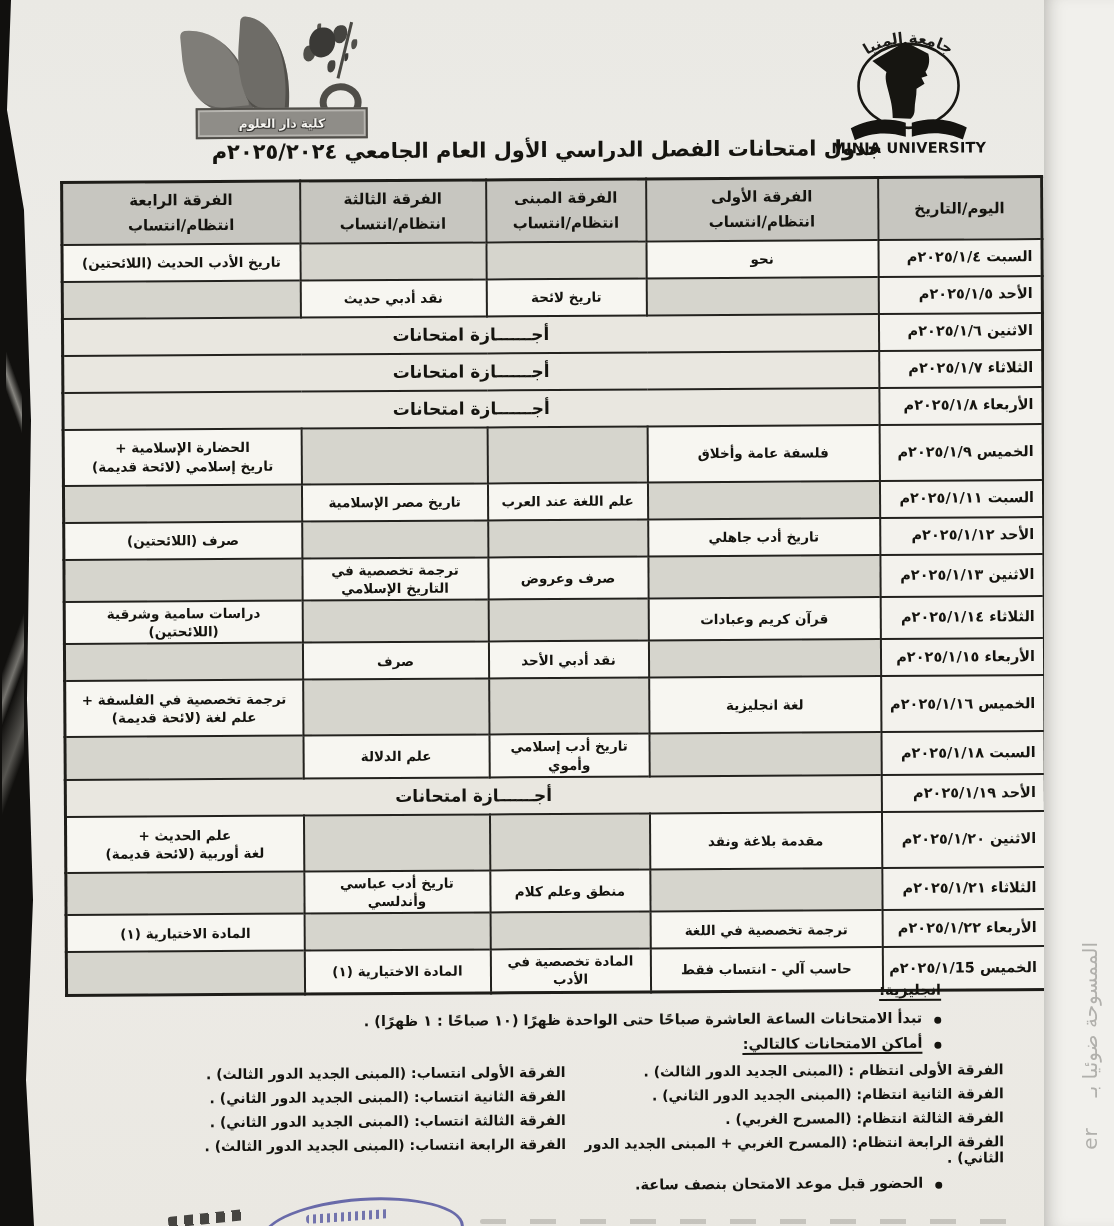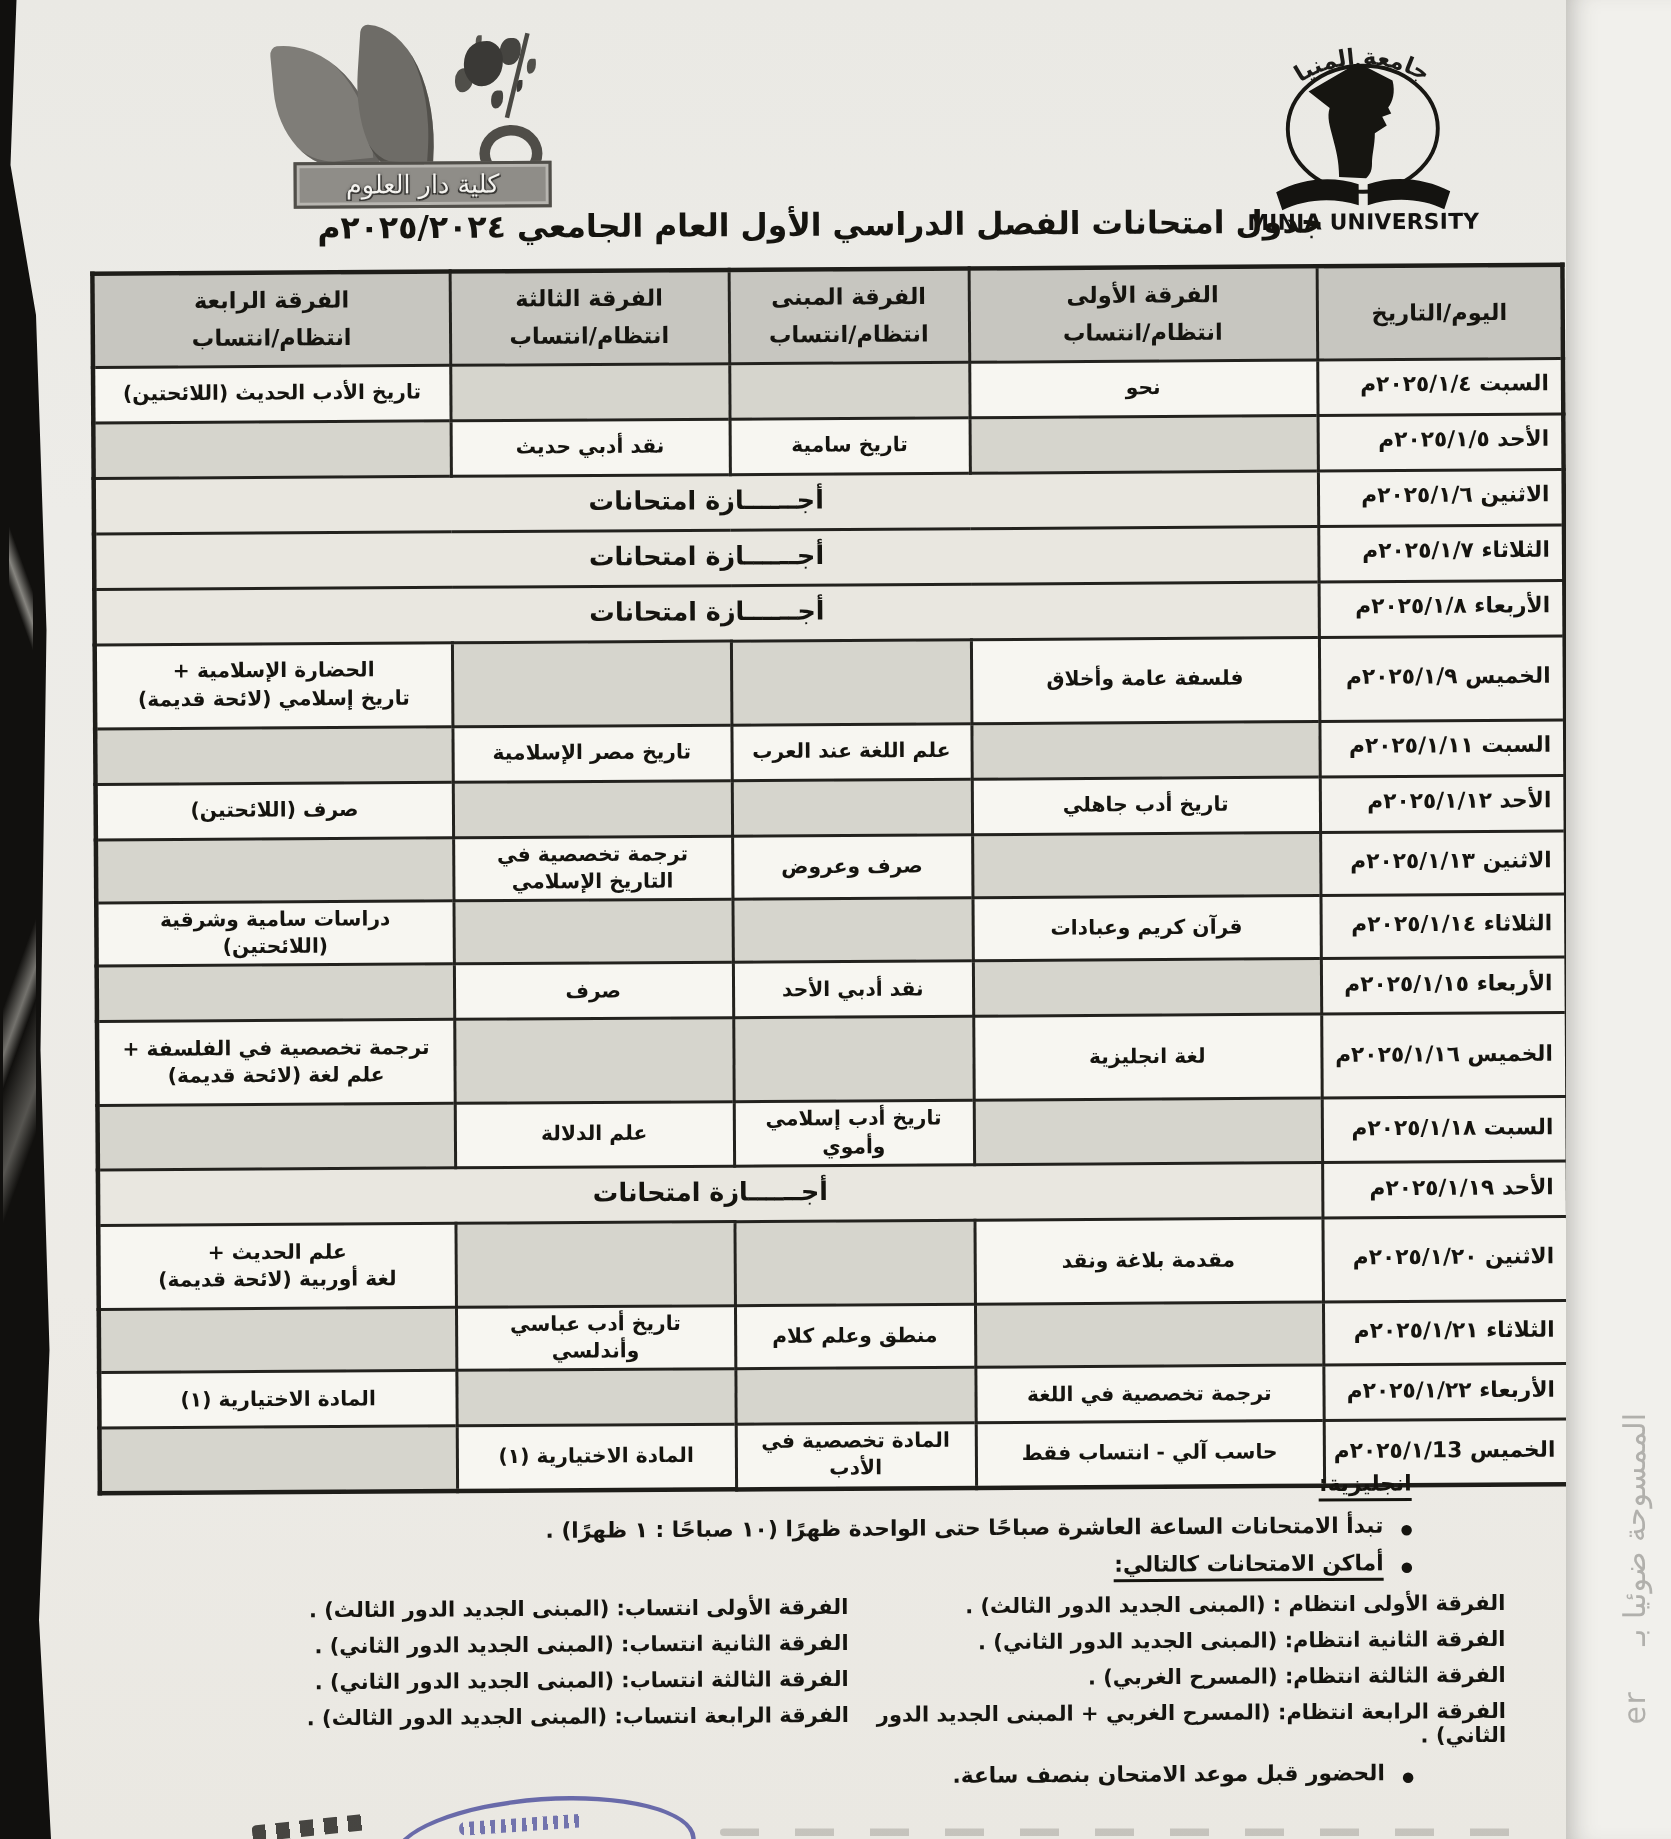--- a/index.html
+++ b/index.html
@@ -36,21 +36,21 @@
   .sailA{position:absolute;left:16px;top:16px;width:66px;height:84px;background:#7f7d78;
     border-radius:8% 100% 0 68% / 8% 100% 0 70%;transform:rotate(-5deg);box-shadow:inset -4px -4px 0 rgba(70,68,64,.45);}
   .sailB{position:absolute;left:70px;top:6px;width:54px;height:96px;background:#6e6c67;
     border-radius:10% 100% 0 64% / 6% 100% 0 74%;transform:rotate(4deg);box-shadow:inset -4px -6px 0 rgba(54,52,48,.5);}
   .splat{position:absolute;left:142px;top:16px;width:26px;height:30px;background:#3a3936;border-radius:55% 45% 60% 50%;
     box-shadow:18px -8px 0 -6px #454440,-13px 11px 0 -7px #504f4a,9px 24px 0 -9px #454440,24px 15px 0 -11px #3a3936,-3px -15px 0 -11px #56544e,32px 2px 0 -10px #504f4a;}
   .quill{position:absolute;left:176px;top:10px;width:3px;height:58px;background:#4a4944;transform:rotate(14deg);}
   .ring{position:absolute;left:152px;top:72px;width:28px;height:24px;border:7px solid #4f4d48;border-radius:50%;}
   .banner{position:absolute;left:28px;top:96px;width:168px;height:27px;background:#8f8d88;
     border:2px solid #504e49;box-shadow:inset 0 0 0 2px #b7b5b0;display:flex;align-items:center;justify-content:center;}
-  .banner span{color:#f4f3ef;font-weight:400;font-size:17px;letter-spacing:1px;
+  .banner span{color:#f4f3ef;font-weight:700;font-size:12px;letter-spacing:1px;
     text-shadow:1px 1px 0 #3a3936,-1px 1px 0 #3a3936,0 0 2px #3a3936;}
   
   .logo-uni{position:absolute;left:806px;top:6px;width:210px;height:150px;}
   
   .title{position:absolute;top:138px;left:58px;width:982px;text-align:center;
     font-size:21px;font-weight:700;color:#15140f;direction:rtl;}
   
   table.sched{position:absolute;top:178px;left:62px;width:980px;border-collapse:collapse;table-layout:fixed;
     border:3px solid #1e1d19;direction:rtl;}
   .sched th,.sched td{border:2px solid #23221e;color:#15140f;font-weight:700;
@@ -143,21 +143,21 @@
           <tr class="normal">
             <td class="date">السبت ٢٠٢٥/١/٤م</td>
             <td class="c-fill">نحو</td>
             <td class="c-empty"></td>
             <td class="c-empty"></td>
             <td class="c-fill">تاريخ الأدب الحديث (اللائحتين)</td>
           </tr>
           <tr class="normal">
             <td class="date">الأحد ٢٠٢٥/١/٥م</td>
             <td class="c-empty"></td>
-            <td class="c-fill">تاريخ سامية</td>
+            <td class="c-fill">تاريخ لائحة</td>
             <td class="c-fill">نقد أدبي حديث</td>
             <td class="c-empty"></td>
           </tr>
           <tr class="normal">
             <td class="date">الاثنين ٢٠٢٥/١/٦م</td>
             <td colspan="4" class="holiday">أجــــــازة امتحانات</td>
           </tr>
           <tr class="normal">
             <td class="date">الثلاثاء ٢٠٢٥/١/٧م</td>
             <td colspan="4" class="holiday">أجــــــازة امتحانات</td>
@@ -244,21 +244,21 @@
             <td class="c-empty"></td>
           </tr>
           <tr class="normal">
             <td class="date">الأربعاء ٢٠٢٥/١/٢٢م</td>
             <td class="c-fill">ترجمة تخصصية في اللغة</td>
             <td class="c-empty"></td>
             <td class="c-empty"></td>
             <td class="c-fill">المادة الاختيارية (١)</td>
           </tr>
           <tr class="normal">
-            <td class="date">الخميس ٢٠٢٥/١/13م</td>
+            <td class="date">الخميس ٢٠٢٥/١/15م</td>
             <td class="c-fill">حاسب آلي - انتساب فقط</td>
             <td class="c-fill">المادة تخصصية في الأدب</td>
             <td class="c-fill">المادة الاختيارية (١)</td>
             <td class="c-empty"></td>
           </tr>
         </tbody>
     </table>
 
     <div class="notes">
       <div class="indent"><span class="u">انجليزية:</span></div>

